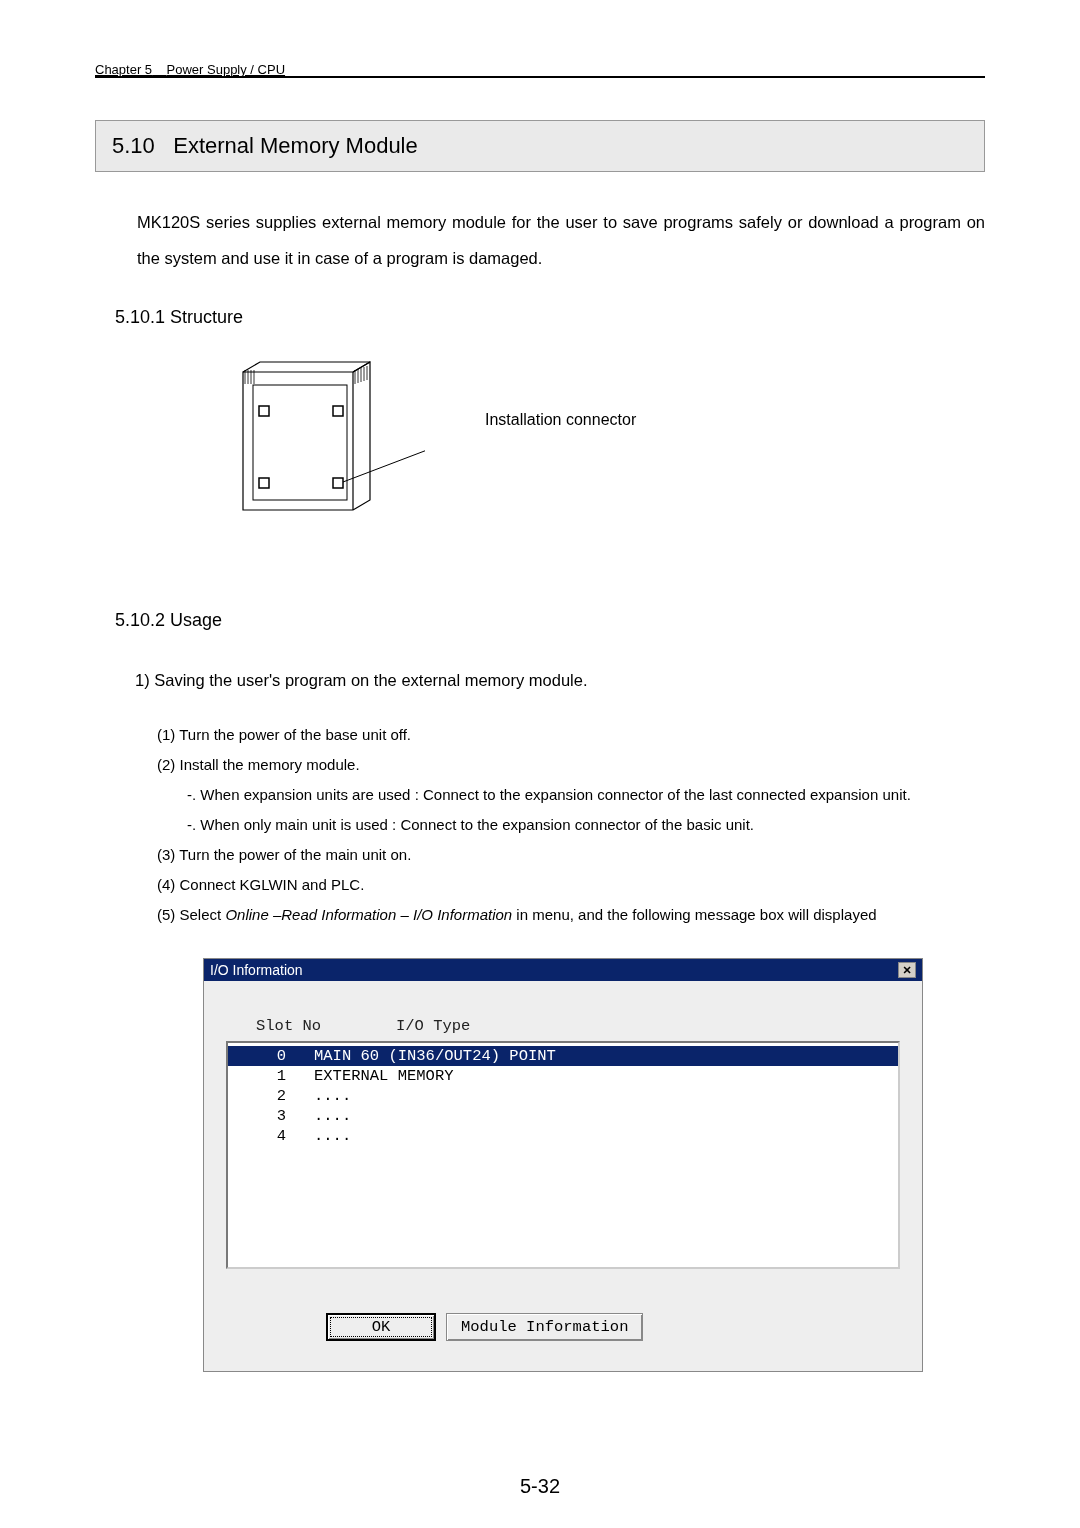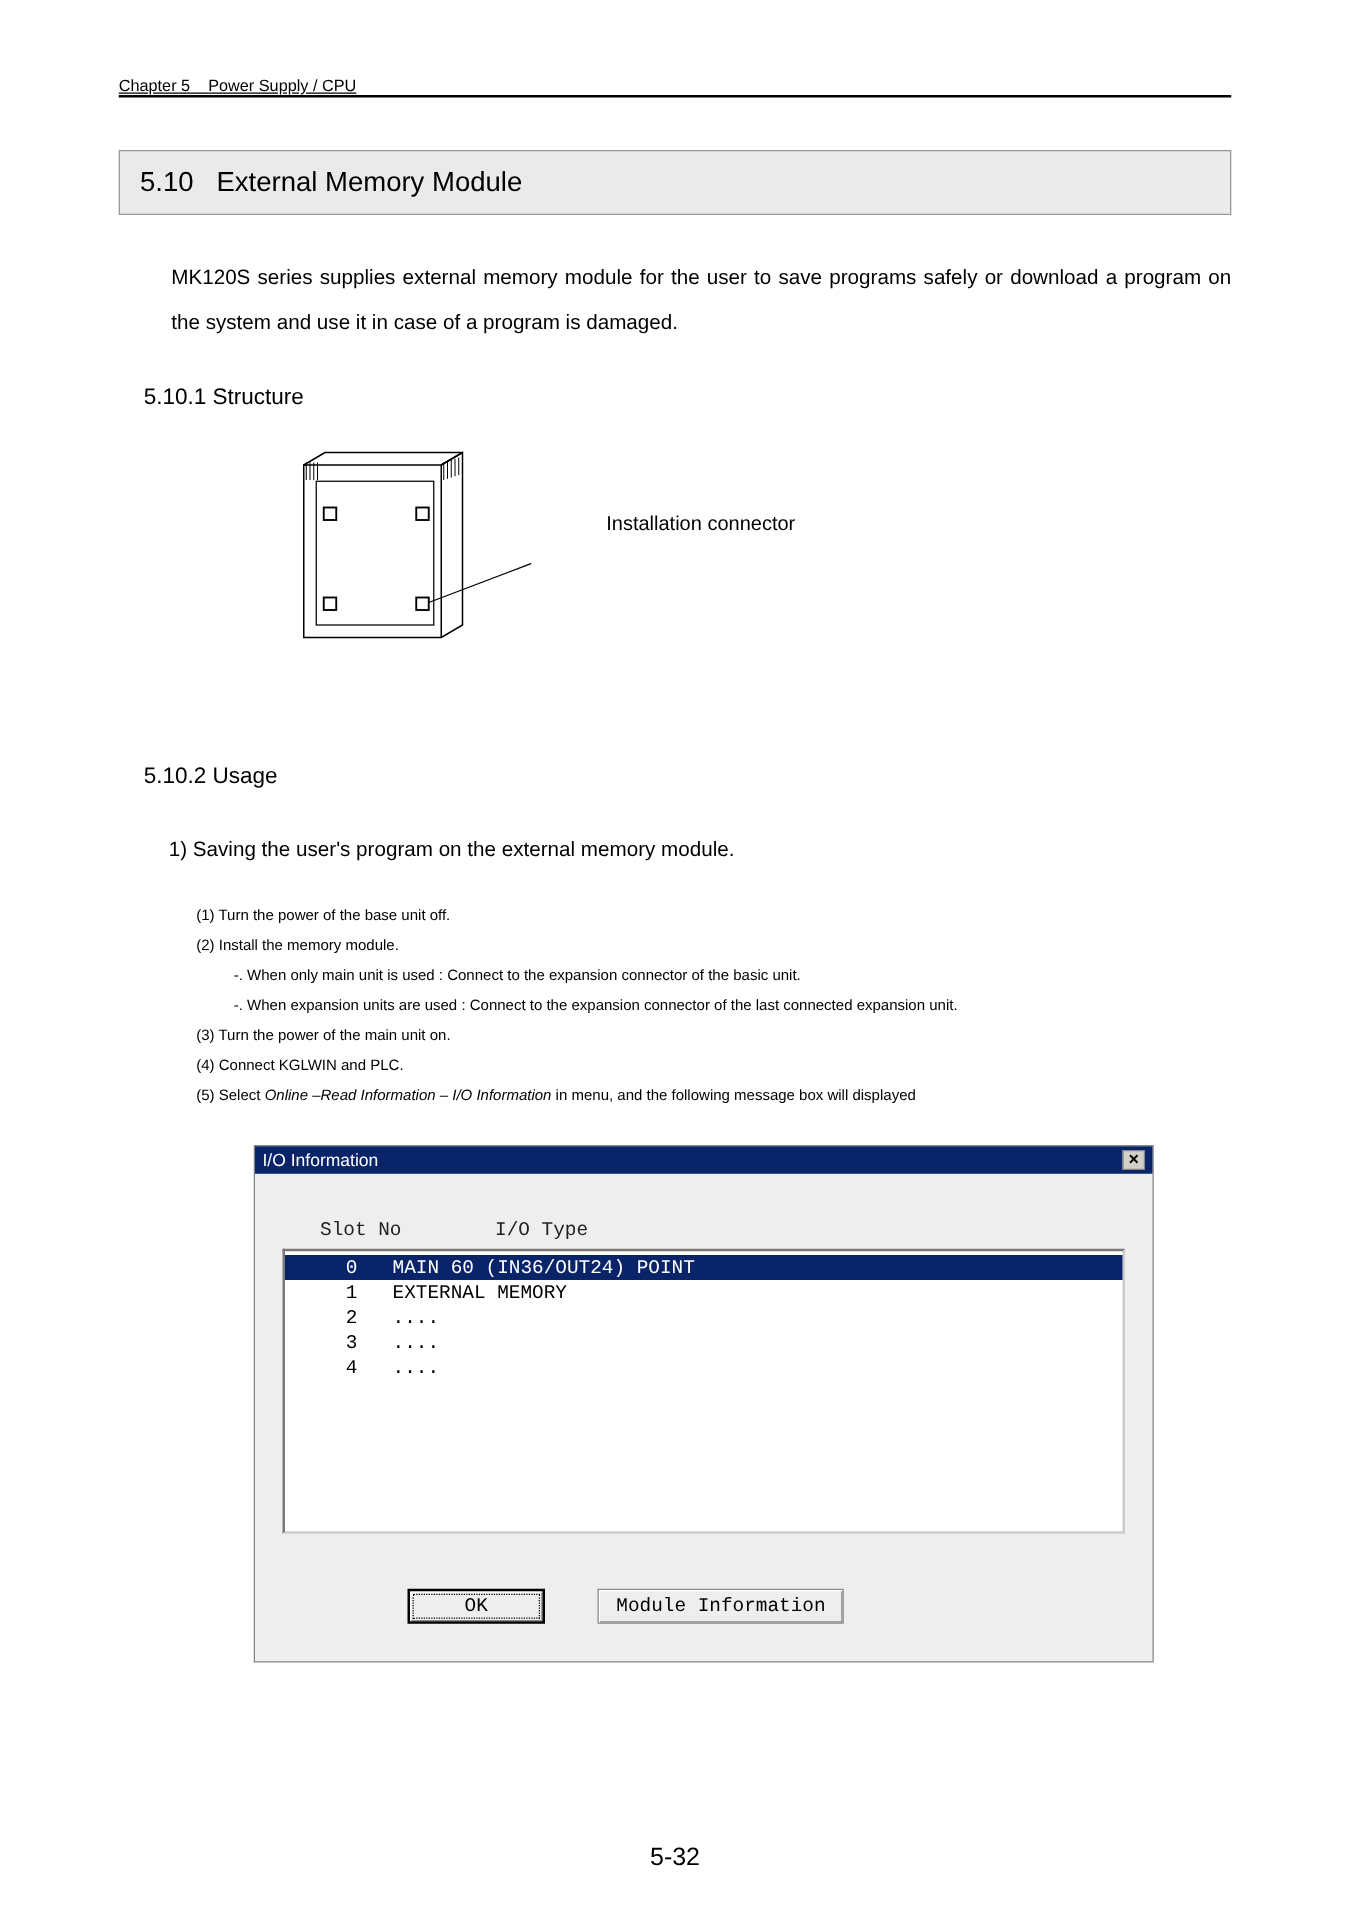--- a/index.html
+++ b/index.html
@@ -58,21 +58,21 @@
       font-size: 16px;
       margin-left: 60px;
       margin-top: -30px;
     }
     .step-head {
       font-size: 16.5px;
       margin-left: 40px;
       margin-bottom: 30px;
     }
     .step-list {
-      font-size: 12px;
+      font-size: 15px;
       line-height: 2.0;
       margin-left: 62px;
     }
     .sub-bullet {
       margin-left: 30px;
     }
     .italic { font-style: italic; }
     
     .dialog {
       width: 720px;
@@ -128,21 +128,21 @@
       display: flex;
       padding: 1px 0;
     }
     .list-row .sn { width: 86px; text-align: right; padding-right: 28px; }
     .list-row.selected {
       background: #0a246a;
       color: #fff;
     }
     .btn-row {
       display: flex;
-      gap: 42px;
+      gap: 10px;
       margin: 44px 0 4px 100px;
     }
     .win-btn {
       font-family: "Courier New", monospace;
       font-size: 15.5px;
       background: #eee;
       border: 1px solid #888;
       box-shadow: 1px 1px 0 #fff inset, -1px -1px 0 #888 inset;
       padding: 4px 14px;
       text-align: center;
@@ -218,22 +218,22 @@
 
 <p class="subsection2">
   <span>5.10.2</span> <span>Usage</span>
 </p>
 
 <p class="step-head">1) Saving the user's program on the external memory module.</p>
 
 <div class="step-list">
   <div>(1) Turn the power of the base unit off.</div>
   <div>(2) Install the memory module.</div>
+  <div class="sub-bullet">-. When expansion units are used : Connect to the expansion connector of the last connected expansion unit.</div>
   <div class="sub-bullet">-. When only main unit is used : Connect to the expansion connector of the basic unit.</div>
-  <div class="sub-bullet">-. When expansion units are used : Connect to the expansion connector of the last connected expansion unit.</div>
   <div>(3) Turn the power of the main unit on.</div>
   <div>(4) Connect KGLWIN and PLC.</div>
   <div>
     <span>(5) Select</span>
     <span class="italic">Online –Read Information – I/O Information</span><span> in menu, and the following message box will displayed</span>
   </div>
 </div>
 
 <div class="dialog">
   <div class="dialog-titlebar">

